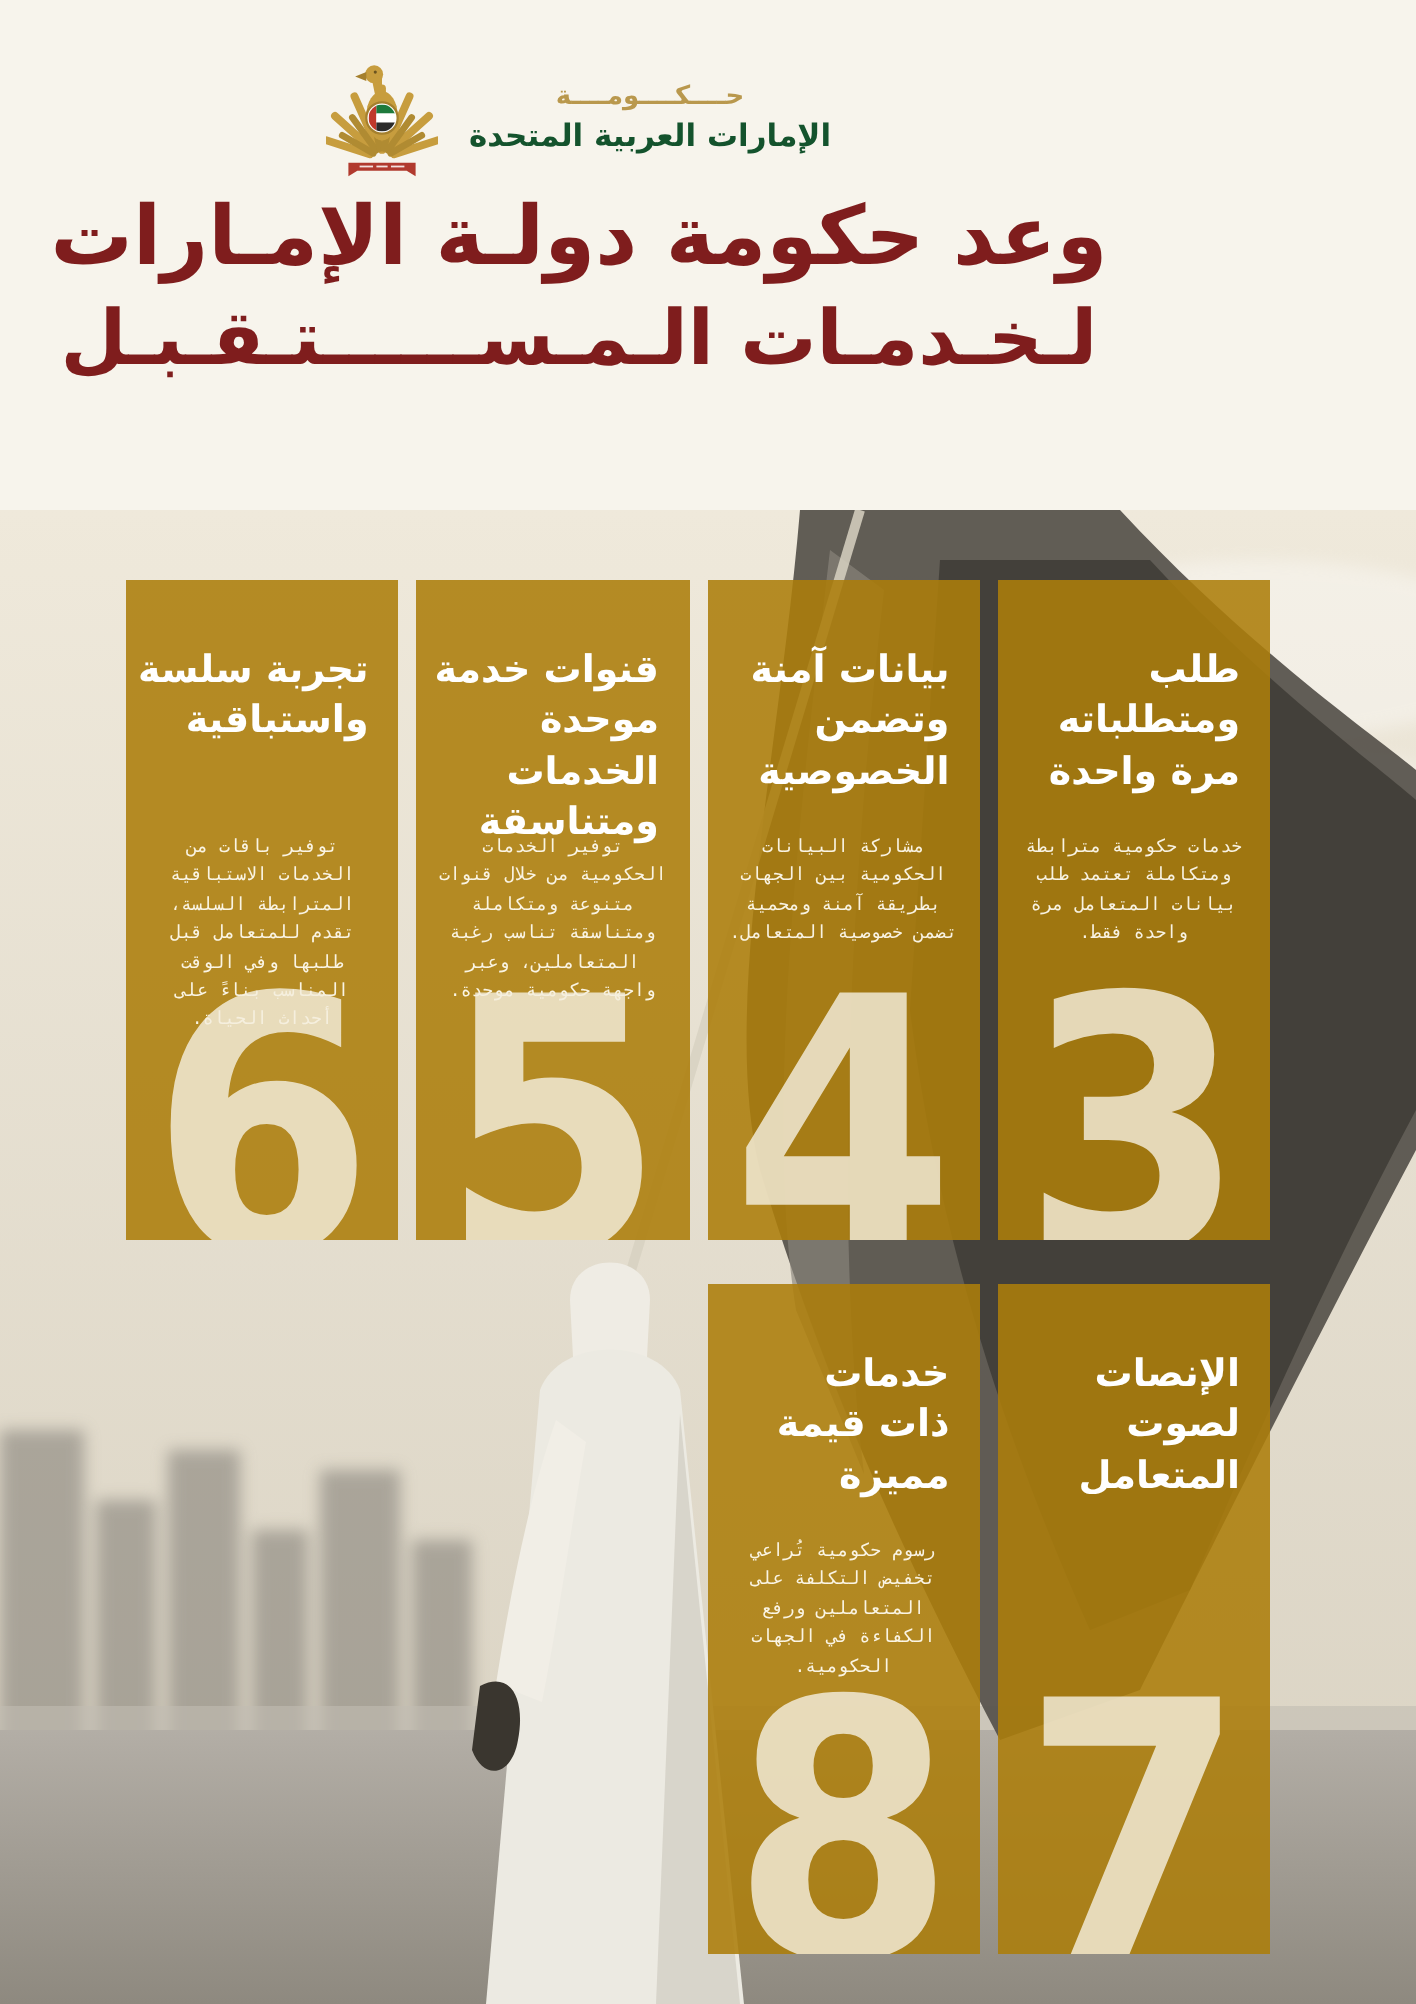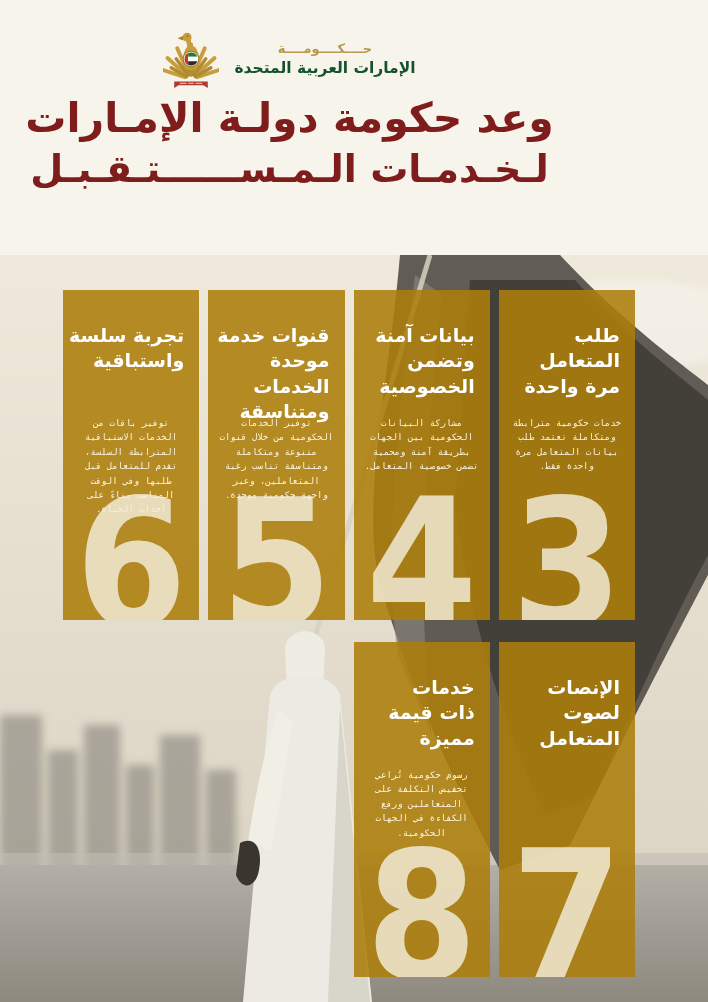--- a/index.html
+++ b/index.html
@@ -183,21 +183,21 @@
       <div class="title-line2">لـخـدمـات الـمـســــــتـقـبـل</div>
     </div>
   </div>
 
   <div class="cards">
 
 
 
     <article class="card">
       <h2 class="card-title">طلب
-المتعامل
+ومتطلباته
 مرة واحدة</h2>
       <p class="card-body">خدمات حكومية مترابطة ومتكاملة تعتمد طلب بيانات المتعامل مرة واحدة فقط.</p>
       <div class="card-number">3</div>
     </article>
 
     <article class="card">
       <h2 class="card-title">بيانات آمنة
 وتضمن
 الخصوصية</h2>
       <p class="card-body">مشاركة البيانات الحكومية بين الجهات بطريقة آمنة ومحمية تضمن خصوصية المتعامل.</p>

